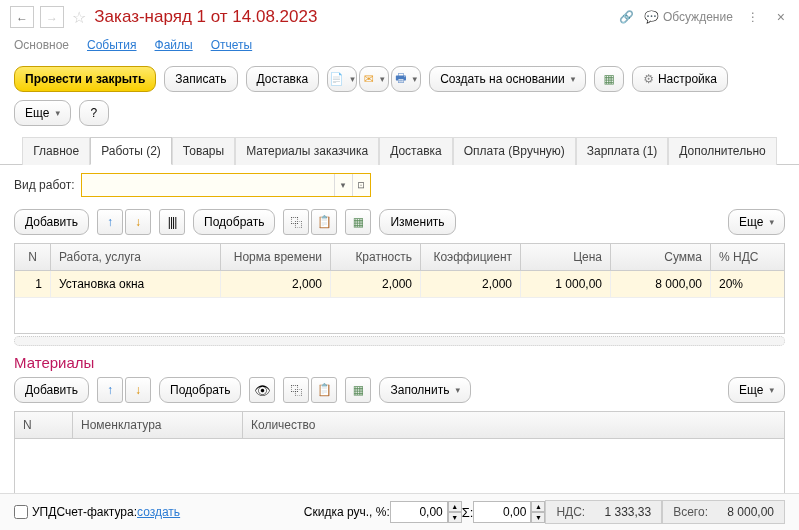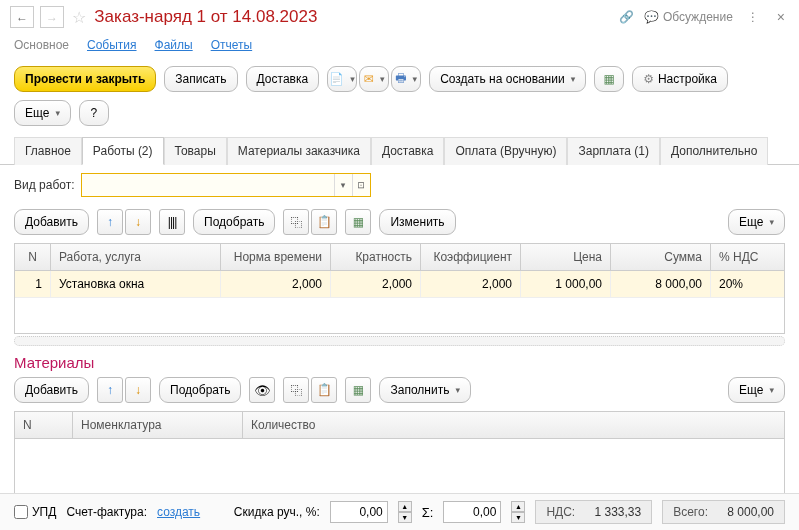--- a/index.html
+++ b/index.html
@@ -16,21 +16,21 @@
 .subnav { display: flex; gap: 18px; padding: 4px 14px 8px; }
 .subnav-item { color: #888; cursor: pointer; }
 .subnav-item.link { color: #2c7cd4; text-decoration: underline; }
 .toolbar { display: flex; gap: 8px; padding: 6px 14px; align-items: center; flex-wrap: wrap; }
 .btn { height: 26px; padding: 0 10px; border: 1px solid #bbb; background: linear-gradient(#fff,#f0f0f0); border-radius: 9px; display: flex; align-items: center; gap: 4px; cursor: pointer; white-space: nowrap; }
 .btn-yellow { background: linear-gradient(#ffe968,#f9d000); border-color: #c9a100; font-weight: bold; }
 .btn-icon { width: 30px; padding: 0; justify-content: center; }
 .dd-arrow { font-size: 9px; color: #666; margin-left: 2px; }
 .toolbar-group { display: flex; gap: 2px; }
 .toolbar-spacer { flex: 1; }
-.tabs { display: flex; border-bottom: 1px solid #ccc; padding: 0 14px; margin-top: 4px; }
+.tabs { display: flex; border-bottom: 1px solid #ccc; padding: 0 14px; margin-top: 4px; justify-content: center; }
 .tab { padding: 6px 10px; border: 1px solid transparent; border-bottom: none; cursor: pointer; color: #333; background: #f5f5f5; border-color: #ddd; margin-right: 0; position: relative; top: 1px; }
 .tab.active { background: #fff; border-color: #ccc; border-bottom: 1px solid #fff; }
 .field-row { display: flex; align-items: center; gap: 6px; padding: 8px 14px; }
 .field-label { color: #333; }
 .combo { display: flex; align-items: center; border: 1px solid #e8b000; background: #fffef5; height: 24px; width: 290px; }
 .combo input { flex: 1; border: none; background: transparent; padding: 0 6px; outline: none; }
 .combo-btn { width: 18px; height: 100%; border-left: 1px solid #ddd; display: flex; align-items: center; justify-content: center; cursor: pointer; font-size: 9px; color: #666; }
 .tbl-toolbar { display: flex; gap: 8px; padding: 4px 14px; align-items: center; }
 .arrow-btn { width: 26px; height: 26px; border: 1px solid #bbb; background: linear-gradient(#fff,#f0f0f0); border-radius: 3px; display: flex; align-items: center; justify-content: center; cursor: pointer; }
 .arrow-up { color: #2c7cd4; font-weight: bold; }
@@ -51,21 +51,21 @@
 .c-price { width: 90px; }
 .c-sum { width: 100px; }
 .c-nds { width: 70px; }
 .table-body { height: 62px; overflow: hidden; }
 .scroll-hint { height: 10px; background: #f5f5f5; margin: 2px 14px; border-radius: 5px; border: 1px dotted #ccc; }
 .section-title { color: #be185d; padding: 6px 14px 2px; font-size: 15px; }
 .table2-body { height: 98px; }
 .c2-n { width: 58px; }
 .c2-nom { width: 170px; }
 .c2-qty { flex: 1; }
-.footer { position: absolute; bottom: 0; left: 0; right: 0; display: flex; align-items: center; gap: 10px; padding: 6px 14px; border-top: 1px solid #ddd; background: #fafafa; }
+.footer { position: absolute; bottom: 0; left: 0; right: 0; display: flex; align-items: center; padding: 6px 14px; border-top: 1px solid #ddd; background: #fafafa; }
 .chk { display: flex; align-items: center; gap: 4px; }
 .chk input { width: 14px; height: 14px; }
 .footer-link { color: #2c7cd4; text-decoration: underline; cursor: pointer; }
 .num-input { width: 58px; height: 22px; border: 1px solid #bbb; text-align: right; padding: 0 4px; }
 .stepper { width: 14px; display: flex; flex-direction: column; }
 .stepper span { font-size: 7px; border: 1px solid #bbb; text-align: center; cursor: pointer; line-height: 9px; background: #f0f0f0; }
 .footer-cell { background: #eee; padding: 4px 10px; border: 1px solid #ccc; display: flex; gap: 6px; }
 .footer-label { color: #555; }
 .footer-val { color: #333; min-width: 60px; text-align: right; }
 .sigma { font-size: 13px; }

